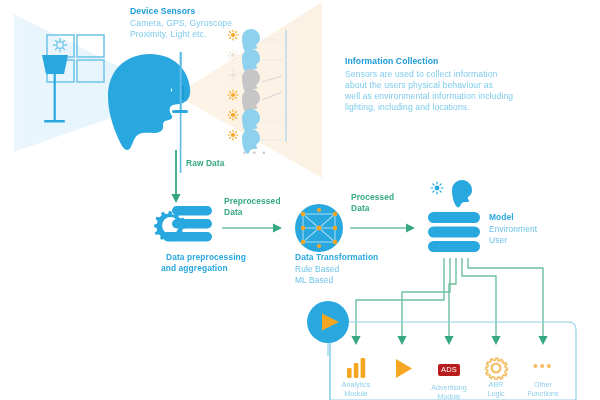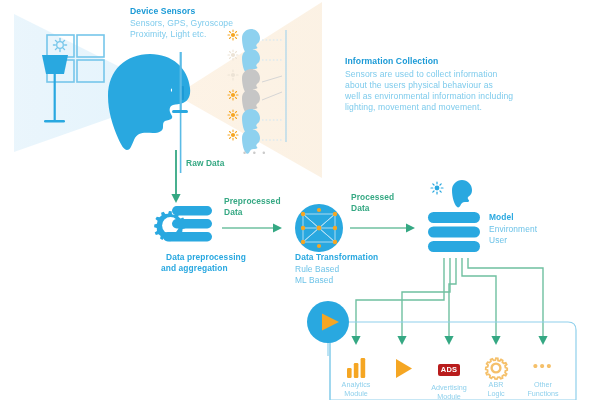--- a/index.html
+++ b/index.html
@@ -16,21 +16,21 @@
   .blue-hdr{color:#1b9ad6;font-weight:bold;font-size:8.6px;letter-spacing:.1px;}
   .blue-body{color:#7ecbec;font-size:8.6px;letter-spacing:.1px;}
   .blue-lbl{color:#29a8e0;font-weight:bold;font-size:8.4px;letter-spacing:.1px;}
   .blue-lbl-sub{color:#6dc3e8;font-size:8.4px;letter-spacing:.1px;}
   .green-lbl{color:#35a883;font-weight:bold;font-size:8.4px;letter-spacing:.1px;}
   .fn{position:absolute;width:56px;text-align:center;}
   .fn .cap{color:#8fd0ec;font-size:7.2px;line-height:1.3;display:block;}
   .fn .ico{display:block;height:22px;margin:0 auto 3px auto;}
   .ads-badge{
     display:inline-block;background:#b91c1c;color:#ffffff;
-    font-size:7.5px;font-weight:bold;border-radius:2px;
+    font-size:7.5px;font-weight:normal;border-radius:2px;
     padding:2px 3px;line-height:1;letter-spacing:.2px;
   }
 </style>
 </head>
 <body>
 
 <div id="stage">
 
   <svg class="svg-layer" viewBox="0 0 600 400">
     <defs>
@@ -313,28 +313,28 @@
       <path d="M396,359 L412,368.5 L396,378 Z" fill="#f5a623"></path>
     </g>
 
     <g transform="translate(496,368)">
       <path d="M0,-13 L2.6,-12.4 L4.4,-14.6 L6.9,-13.2 L6.4,-10.4 L8.7,-8.7 L11.4,-9.7 L12.7,-7.2 L10.4,-5.4 L10.8,-2.6 L13.5,-1.6 L13.5,1.2 L10.8,2.2 L10.4,4.9 L12.6,6.7 L11.2,9.2 L8.5,8.3 L6.2,10 L6.6,12.8 L4,13.7 L2.3,11.5 L-0.6,11.7 L-1.6,14.4 L-4.4,14.2 L-5.2,11.5 L-8,11 L-9.8,13.2 L-12.2,11.7 L-11.6,9 L-13.7,7.2 L-16.5,8 L-17.6,5.5 L-15.3,3.8 L-15.4,1 L-18.1,0 L-17.9,-2.8 L-15.2,-3.6 L-14.6,-6.4 L-16.8,-8.3 L-15.3,-10.6 L-12.6,-10 L-10.4,-11.9 L-11,-14.6 L-8.4,-15.6 L-6.7,-13.3 L-3.9,-13.6 L-3.1,-16.3 L-0.3,-16.1 Z" transform="scale(0.68) translate(3,2)" fill="none" stroke="#f5c06a" stroke-width="2.6"></path>
       <circle cx="0" cy="0" r="4.4" fill="none" stroke="#f5c06a" stroke-width="2.4"></circle>
     </g>
   </svg>
 
   <div class="txt blue-hdr" style="left:130px;top:6px;">Device Sensors</div>
-  <div class="txt blue-body" style="left:130px;top:18px;">Sensors, GPS, Gyroscope</div>
+  <div class="txt blue-body" style="left:130px;top:18px;">Camera, GPS, Gyroscope</div>
   <div class="txt blue-body" style="left:130px;top:29px;">Proximity, Light etc.</div>
 
   <div class="txt blue-body" style="left:345px;top:69px;">Sensors are used to collect information</div>
   <div class="txt blue-hdr" style="left:345px;top:56px;">Information Collection</div>
   <div class="txt blue-body" style="left:345px;top:80px;">about the users physical behaviour as</div>
   <div class="txt blue-body" style="left:345px;top:91px;">well as environmental information including</div>
-  <div class="txt blue-body" style="left:345px;top:102px;">lighting, movement and movement.</div>
+  <div class="txt blue-body" style="left:345px;top:102px;">lighting, including and locations.</div>
 
   <div class="txt" style="left:243px;top:148px;color:#cbcbcb;font-size:9px;letter-spacing:2px;">• • •</div>
 
   <div class="txt green-lbl" style="left:186px;top:158px;">Raw Data</div>
 
   <div class="txt green-lbl" style="left:224px;top:196px;">Preprocessed</div>
   <div class="txt green-lbl" style="left:224px;top:207px;">Data</div>
 
   <div class="txt green-lbl" style="left:351px;top:192px;">Processed</div>
   <div class="txt green-lbl" style="left:351px;top:203px;">Data</div>

